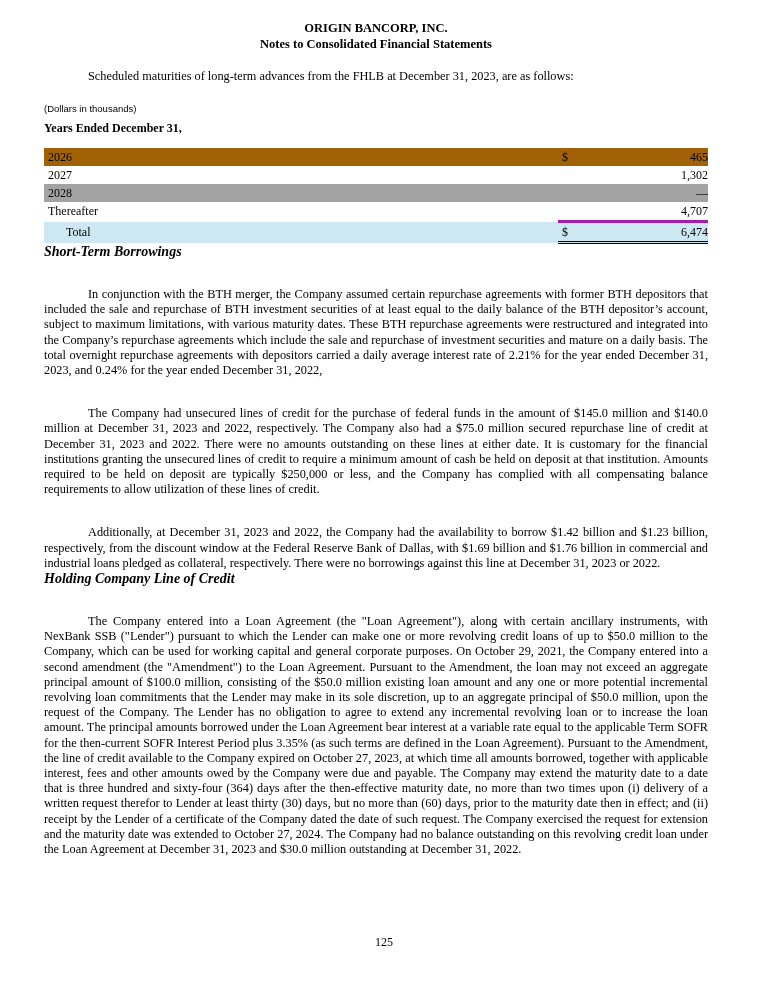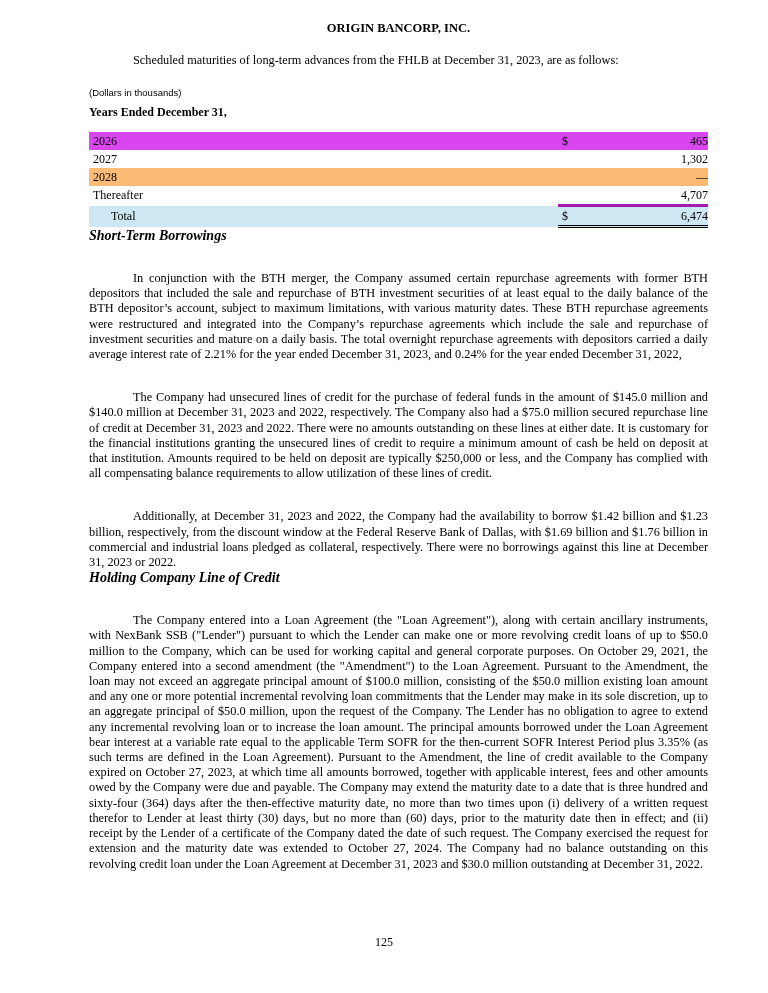--- a/index.html
+++ b/index.html
@@ -9,21 +9,21 @@
     color: #000000;
     font-family: "Liberation Serif", serif;
     position: relative;
     overflow: hidden;
   }
   .page {
     position: absolute;
     top: 0; left: 0;
     width: 768px; height: 771px;
     box-sizing: border-box;
-    padding: 20px 60px 0 89px;
+    padding: 20px 60px 0 44px;
   }
   .doc-header { text-align: center; font-weight: bold; font-size: 12.5px; line-height: 16px; }
   .intro {
     margin: 16px 0 0 0;
     font-size: 12.3px;
     line-height: 16px;
     text-indent: 44px;
   }
   .units-note {
     margin-top: 19px;
@@ -78,40 +78,41 @@
     font-size: 12px;
   }
 </style>
 </head>
 <body>
 
 <div class="page">
 
   <div class="doc-header">
     <div>ORIGIN BANCORP, INC.</div>
+    <div>Notes to Consolidated Financial Statements</div>
   </div>
 
   <p class="intro">Scheduled maturities of long-term advances from the FHLB at December 31, 2023, are as follows:</p>
 
   <div class="units-note">(Dollars in thousands)</div>
   <div class="table-caption">Years Ended December 31,</div>
 
   <table class="fin-table">
     <tbody>
-      <tr style="background-color: #d946ef;">
+      <tr style="background-color: #a16207;">
         <td class="col-label">2026</td>
         <td class="col-cur">$</td>
         <td class="col-val">465</td>
       </tr>
       <tr>
         <td class="col-label">2027</td>
         <td class="col-cur"></td>
         <td class="col-val">1,302</td>
       </tr>
-      <tr style="background-color: #fdba74; border-radius: 6px;">
+      <tr style="background-color: #a3a3a3; border-radius: 6px;">
         <td class="col-label">2028</td>
         <td class="col-cur"></td>
         <td class="col-val">—</td>
       </tr>
       <tr class="row-pre-total">
         <td class="col-label">Thereafter</td>
         <td class="col-cur"></td>
         <td class="col-val">4,707</td>
       </tr>
       <tr class="row-total" style="background-color: rgb(205, 231, 243);">

